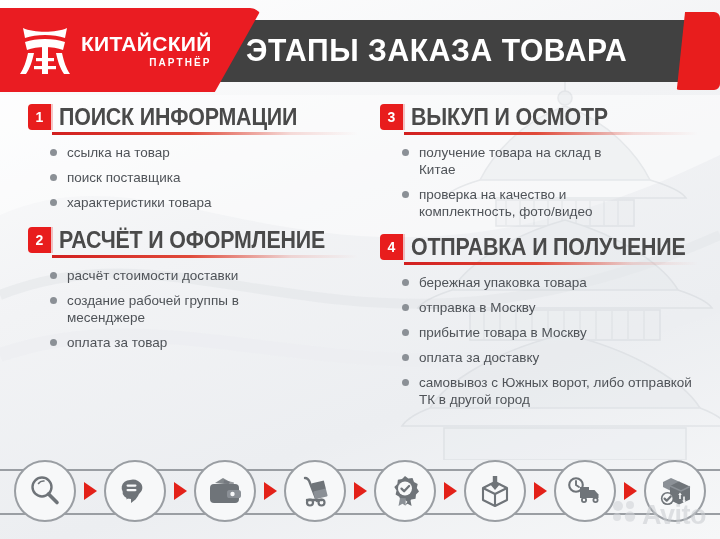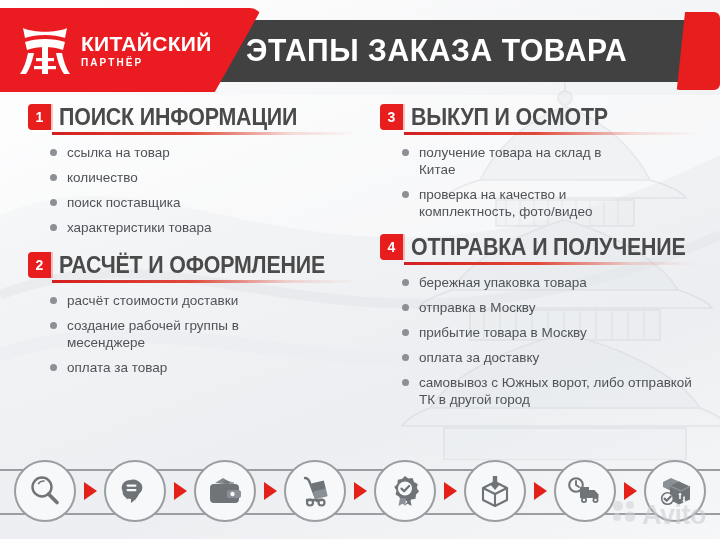--- a/index.html
+++ b/index.html
@@ -93,20 +93,21 @@
     font-size: 21px;
     font-weight: bold;
     letter-spacing: .3px;
   }
   .logo-sub {
     color: #ffffff;
     font-size: 10px;
     font-weight: bold;
     letter-spacing: 2.1px;
     margin-top: 4px;
+    text-align: right;
   }
 
   
   .col {
     position: absolute;
     top: 104px;
   }
   .col-left  { left: 28px;  width: 330px; }
   .col-right { left: 380px; width: 318px; }
 
@@ -310,21 +311,20 @@
   <div class="col col-left">
 
     <div class="section">
       <div class="sec-head">
         <div class="sec-num">1</div>
         <div class="sec-title">ПОИСК ИНФОРМАЦИИ</div>
       </div>
       <div class="sec-rule"></div>
       <ul class="bullets">
         <li>ссылка на товар</li>
-        <li>количество</li>
         <li>поиск поставщика</li>
         <li>характеристики товара</li>
       </ul>
     </div>
 
     <div class="section" style="margin-top:16px;">
       <div class="sec-head">
         <div class="sec-num">2</div>
         <div class="sec-title">РАСЧЁТ И ОФОРМЛЕНИЕ</div>
       </div>

